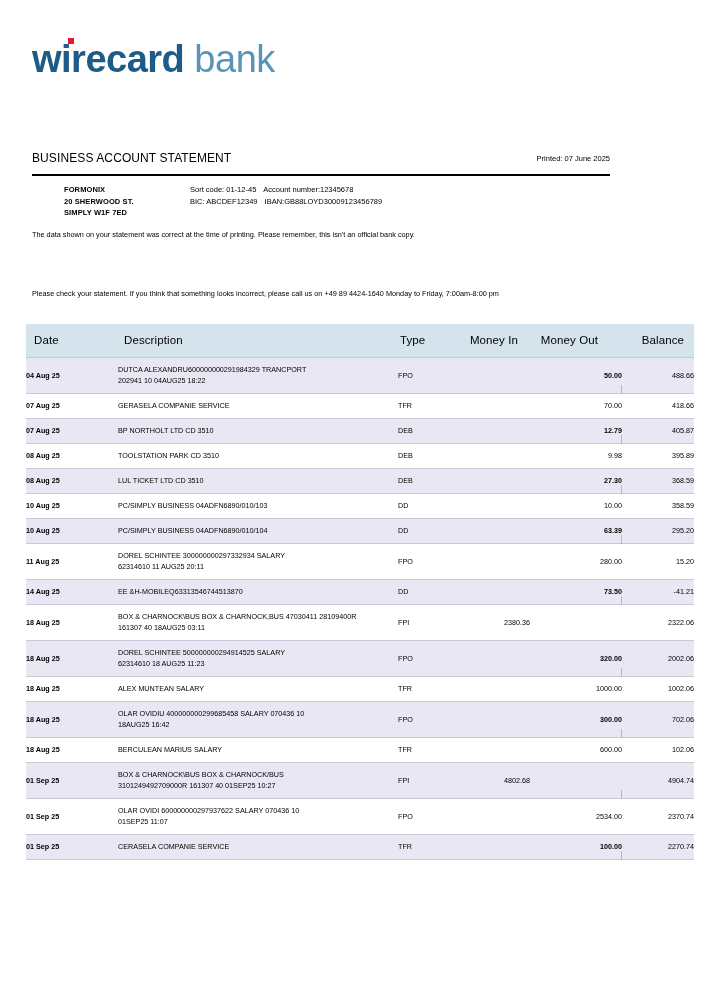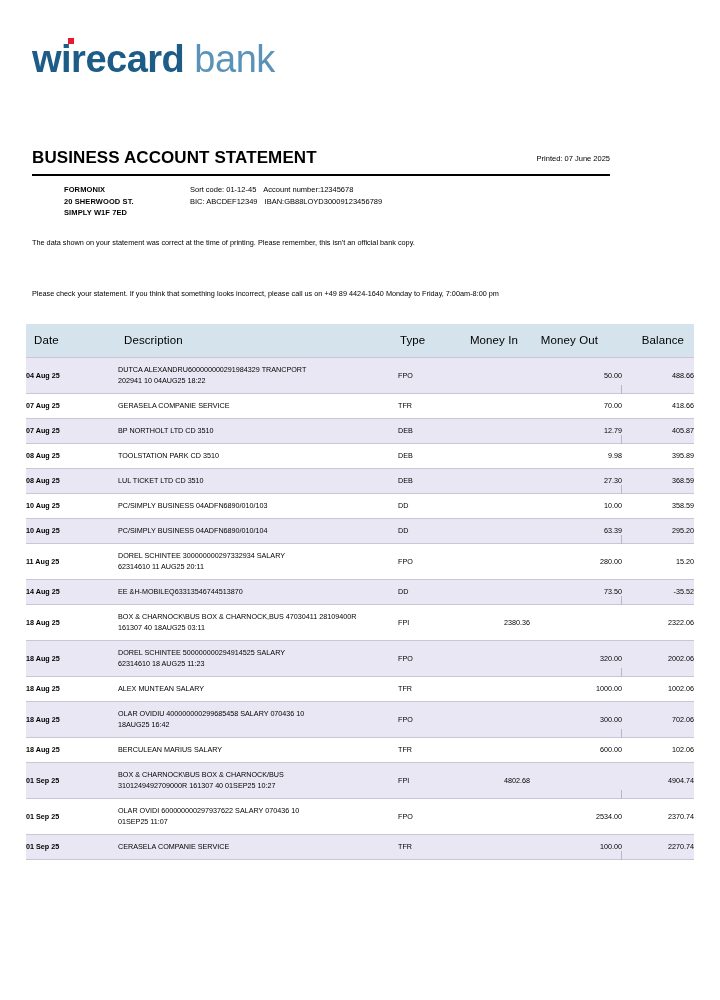--- a/index.html
+++ b/index.html
@@ -58,22 +58,22 @@
   .title-row {
     position: absolute;
     left: 32px;
     right: 28px;
     top: 148px;
     display: flex;
     align-items: flex-end;
     justify-content: space-between;
   }
   .stmt-title {
-    font-size: 17px;
-    font-weight: bold;
+    font-size: 12px;
+    font-weight: normal;
     letter-spacing: 0.1px;
     line-height: 20px;
   }
   .printed {
     font-size: 7.5px;
     line-height: 10px;
     padding-bottom: 4px;
     white-space: nowrap;
   }
   .title-rule {
@@ -110,21 +110,21 @@
   .acct-line span.sep { display: inline-block; width: 7px; }
 
   
   .notice {
     position: absolute;
     left: 32px;
     font-size: 7.3px;
     line-height: 11px;
     white-space: nowrap;
   }
-  .notice-1 { top: 237px; }
+  .notice-1 { top: 229px; }
   .notice-2 { top: 288px; }
 
   
   .tbl {
     position: absolute;
     left: 26px;
     top: 324px;
     width: 668px;
     border-collapse: collapse;
     table-layout: fixed;
@@ -162,21 +162,21 @@
     font-size: 8px;
     text-align: right;
   }
   td.c-in { padding-right: 12px; }
   td.c-out { padding-right: 24px; }
   td.c-bal { padding-right: 10px; }
   .desc-l1, .desc-l2 { display: block; white-space: nowrap; }
   .desc-l2 { margin-top: 1px; }
 
   
-  .tbl tbody tr.odd td.c-out { position: relative; }
+  .tbl tbody tr.odd td.c-out { position: relative; font-weight: bold; }
   .tbl tbody tr.odd td.c-out::after {
     content: "";
     position: absolute;
     right: 0;
     bottom: -1px;
     width: 1px;
     height: 9px;
     background: #b9b5cc;
   }
 </style>
@@ -315,21 +315,21 @@
           <td class="c-bal">15.20</td>
         </tr>
         <tr class="odd">
           <td class="c-date">14 Aug 25</td>
           <td class="c-desc">
             <span class="desc-l1">EE &amp;H-MOBILEQ63313546744513870</span>
           </td>
           <td class="c-type">DD</td>
           <td class="c-in"></td>
           <td class="c-out">73.50</td>
-          <td class="c-bal">-35.52</td>
+          <td class="c-bal">-41.21</td>
         </tr>
         <tr class="even">
           <td class="c-date">18 Aug 25</td>
           <td class="c-desc">
             <span class="desc-l1">BOX &amp; CHARNOCK\BUS BOX &amp; CHARNOCK,BUS 47030411 28109400R</span>
             <span class="desc-l2">161307 40 18AUG25 03:11</span>
           </td>
           <td class="c-type">FPI</td>
           <td class="c-in">2380.36</td>
           <td class="c-out"></td>

